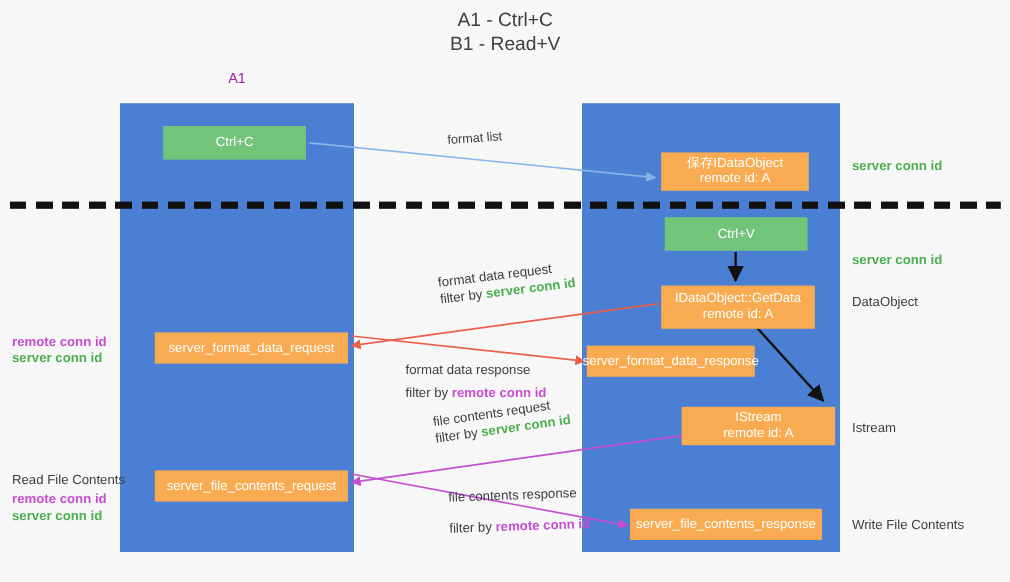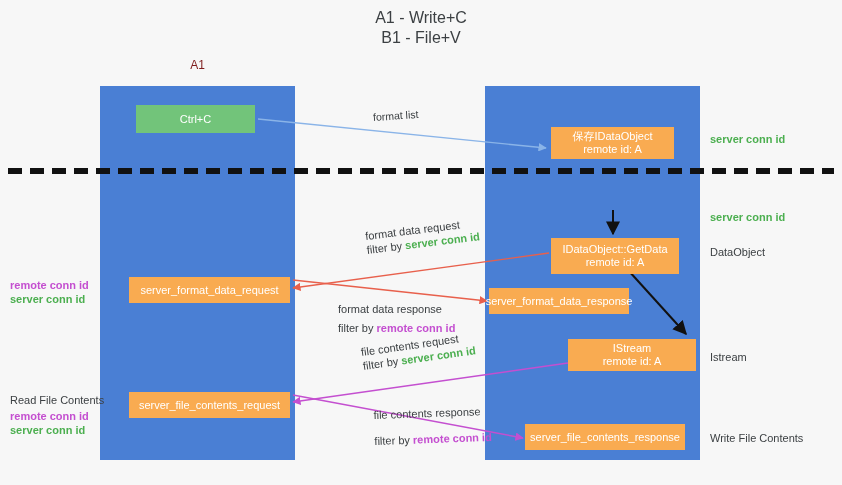--- a/index.html
+++ b/index.html
@@ -23,21 +23,21 @@
 
   
   .title {
     position: absolute; left: 0; top: 8px; width: 842px;
     text-align: center; z-index: 3;
   }
   .title div { font-size: 16px; line-height: 20px; color: #3c4043; }
 
   
   .lane-head { position: absolute; text-align: center; z-index: 3; }
-  .lane-head .h1 { font-size: 12px; line-height: 15px; color: #7f1d1d; }
+  .lane-head .h1 { font-size: 12px; line-height: 15px; color: #a21caf; }
   .lane-head .h2 { font-size: 11px; line-height: 14px; color: #3c4043; margin-top: 37px; }
 
   
   .node {
     display: flex; flex-direction: column;
     align-items: center; justify-content: center;
     color: #ffffff; text-align: left;
     font-size: 11px; line-height: 13px;
     padding: 2px 4px;
   }
@@ -61,22 +61,22 @@
     z-index: 4;
     background-image: repeating-linear-gradient(to right, #111 0 14px, transparent 14px 22px);
   }
 </style>
 </head>
 <body>
 
 <div id="canvas">
 
   <div class="title">
-    <div>A1 - Write+C</div>
-    <div>B1 - File+V</div>
+    <div>A1 - Ctrl+C</div>
+    <div>B1 - Read+V</div>
   </div>
 
   <div class="lane-head" style="left:100px; top:58px; width:195px;">
     <div class="h1">A1</div>
     <div class="h2">remote</div>
   </div>
 
   <div class="lane" style="left:100px; top:86px; width:195px; height:374px;"></div>
   <div class="lane" style="left:485px; top:86px; width:215px; height:374px;"></div>
 
@@ -123,20 +123,23 @@
 
   <div class="node orange" style="left:129px; top:277px; width:161px; height:26px;">
     <span>server_format_data_request</span>
   </div>
 
   <div class="node orange" style="left:551px; top:127px; width:123px; height:32px;">
     <span>保存IDataObject</span>
     <span class="l2">remote id: A</span>
   </div>
 
+  <div class="node green" style="left:554px; top:181px; width:119px; height:28px;">
+    <span>Ctrl+V</span>
+  </div>
 
   <div class="node orange" style="left:551px; top:238px; width:128px; height:36px;">
     <span>IDataObject::GetData</span>
     <span class="l2">remote id: A</span>
   </div>
 
   <div class="node orange" style="left:568px; top:339px; width:128px; height:32px;">
     <span>IStream</span>
     <span class="l2">remote id: A</span>
   </div>

